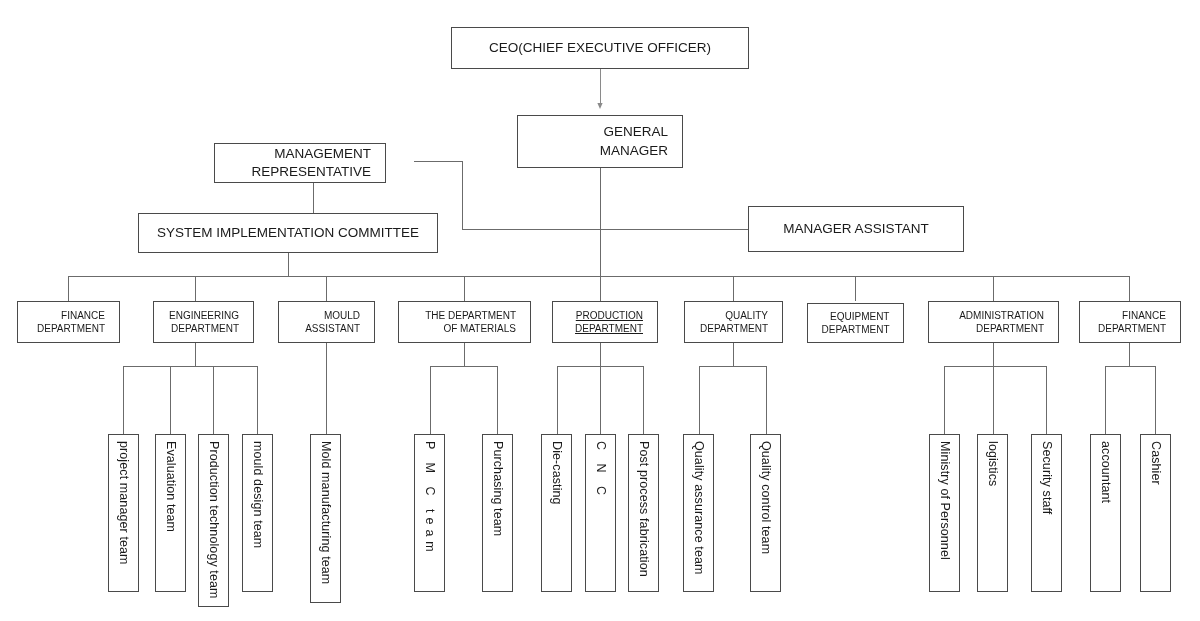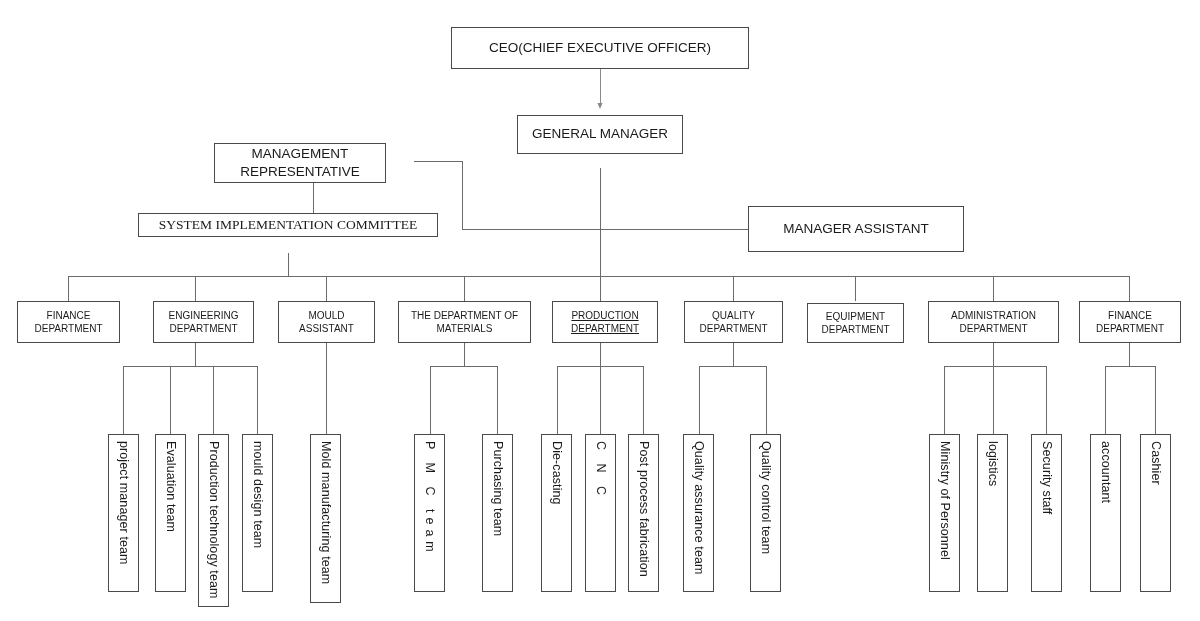--- a/index.html
+++ b/index.html
@@ -31,21 +31,22 @@
     display: flex;
     align-items: center;
     justify-content: center;
     text-align: center;
     color: #1a1a1a;
     line-height: 1.35;
     z-index: 2;
   }
   .node.h {
     font-size: 13.5px;
-    padding: 2px 8px;
+    padding: 2px 14px;
+    text-align: right;
   }
   .node.h.small {
     font-size: 10px;
   }
   .node.v {
     font-size: 12.5px;
     padding: 6px 1px;
     align-items: flex-start;
     justify-content: center;
   }
@@ -131,29 +132,29 @@
       <line x1="1105" y1="366" x2="1155" y2="366"></line>
       <line x1="1105" y1="366" x2="1105" y2="434"></line>
       <line x1="1155" y1="366" x2="1155" y2="434"></line>
     </g>
   </svg>
 
   <div class="node h" style="left:451px; top:27px; width:298px; height:42px;">
     <span>CEO(CHIEF EXECUTIVE OFFICER)</span>
   </div>
 
-  <div class="node h" style="left:517px; top:115px; width:166px; height:39px;">
+  <div class="node h" style="left:517px; top:115px; width:166px; height:53px;">
     <span>GENERAL MANAGER</span>
   </div>
 
   <div class="node h" style="left:214px; top:143px; width:172px; height:40px;">
     <span>MANAGEMENT REPRESENTATIVE</span>
   </div>
 
-  <div class="node h" style="left:138px; top:213px; width:300px; height:24px;font-family:Liberation Serif, serif;">
+  <div class="node h" style="left:138px; top:213px; width:300px; height:40px;">
     <span>SYSTEM IMPLEMENTATION COMMITTEE</span>
   </div>
 
   <div class="node h" style="left:748px; top:206px; width:216px; height:46px;">
     <span>MANAGER ASSISTANT</span>
   </div>
 
   <div class="node h small" style="left:17px; top:301px; width:103px; height:42px;">
     <span>FINANCE DEPARTMENT</span>
   </div>

